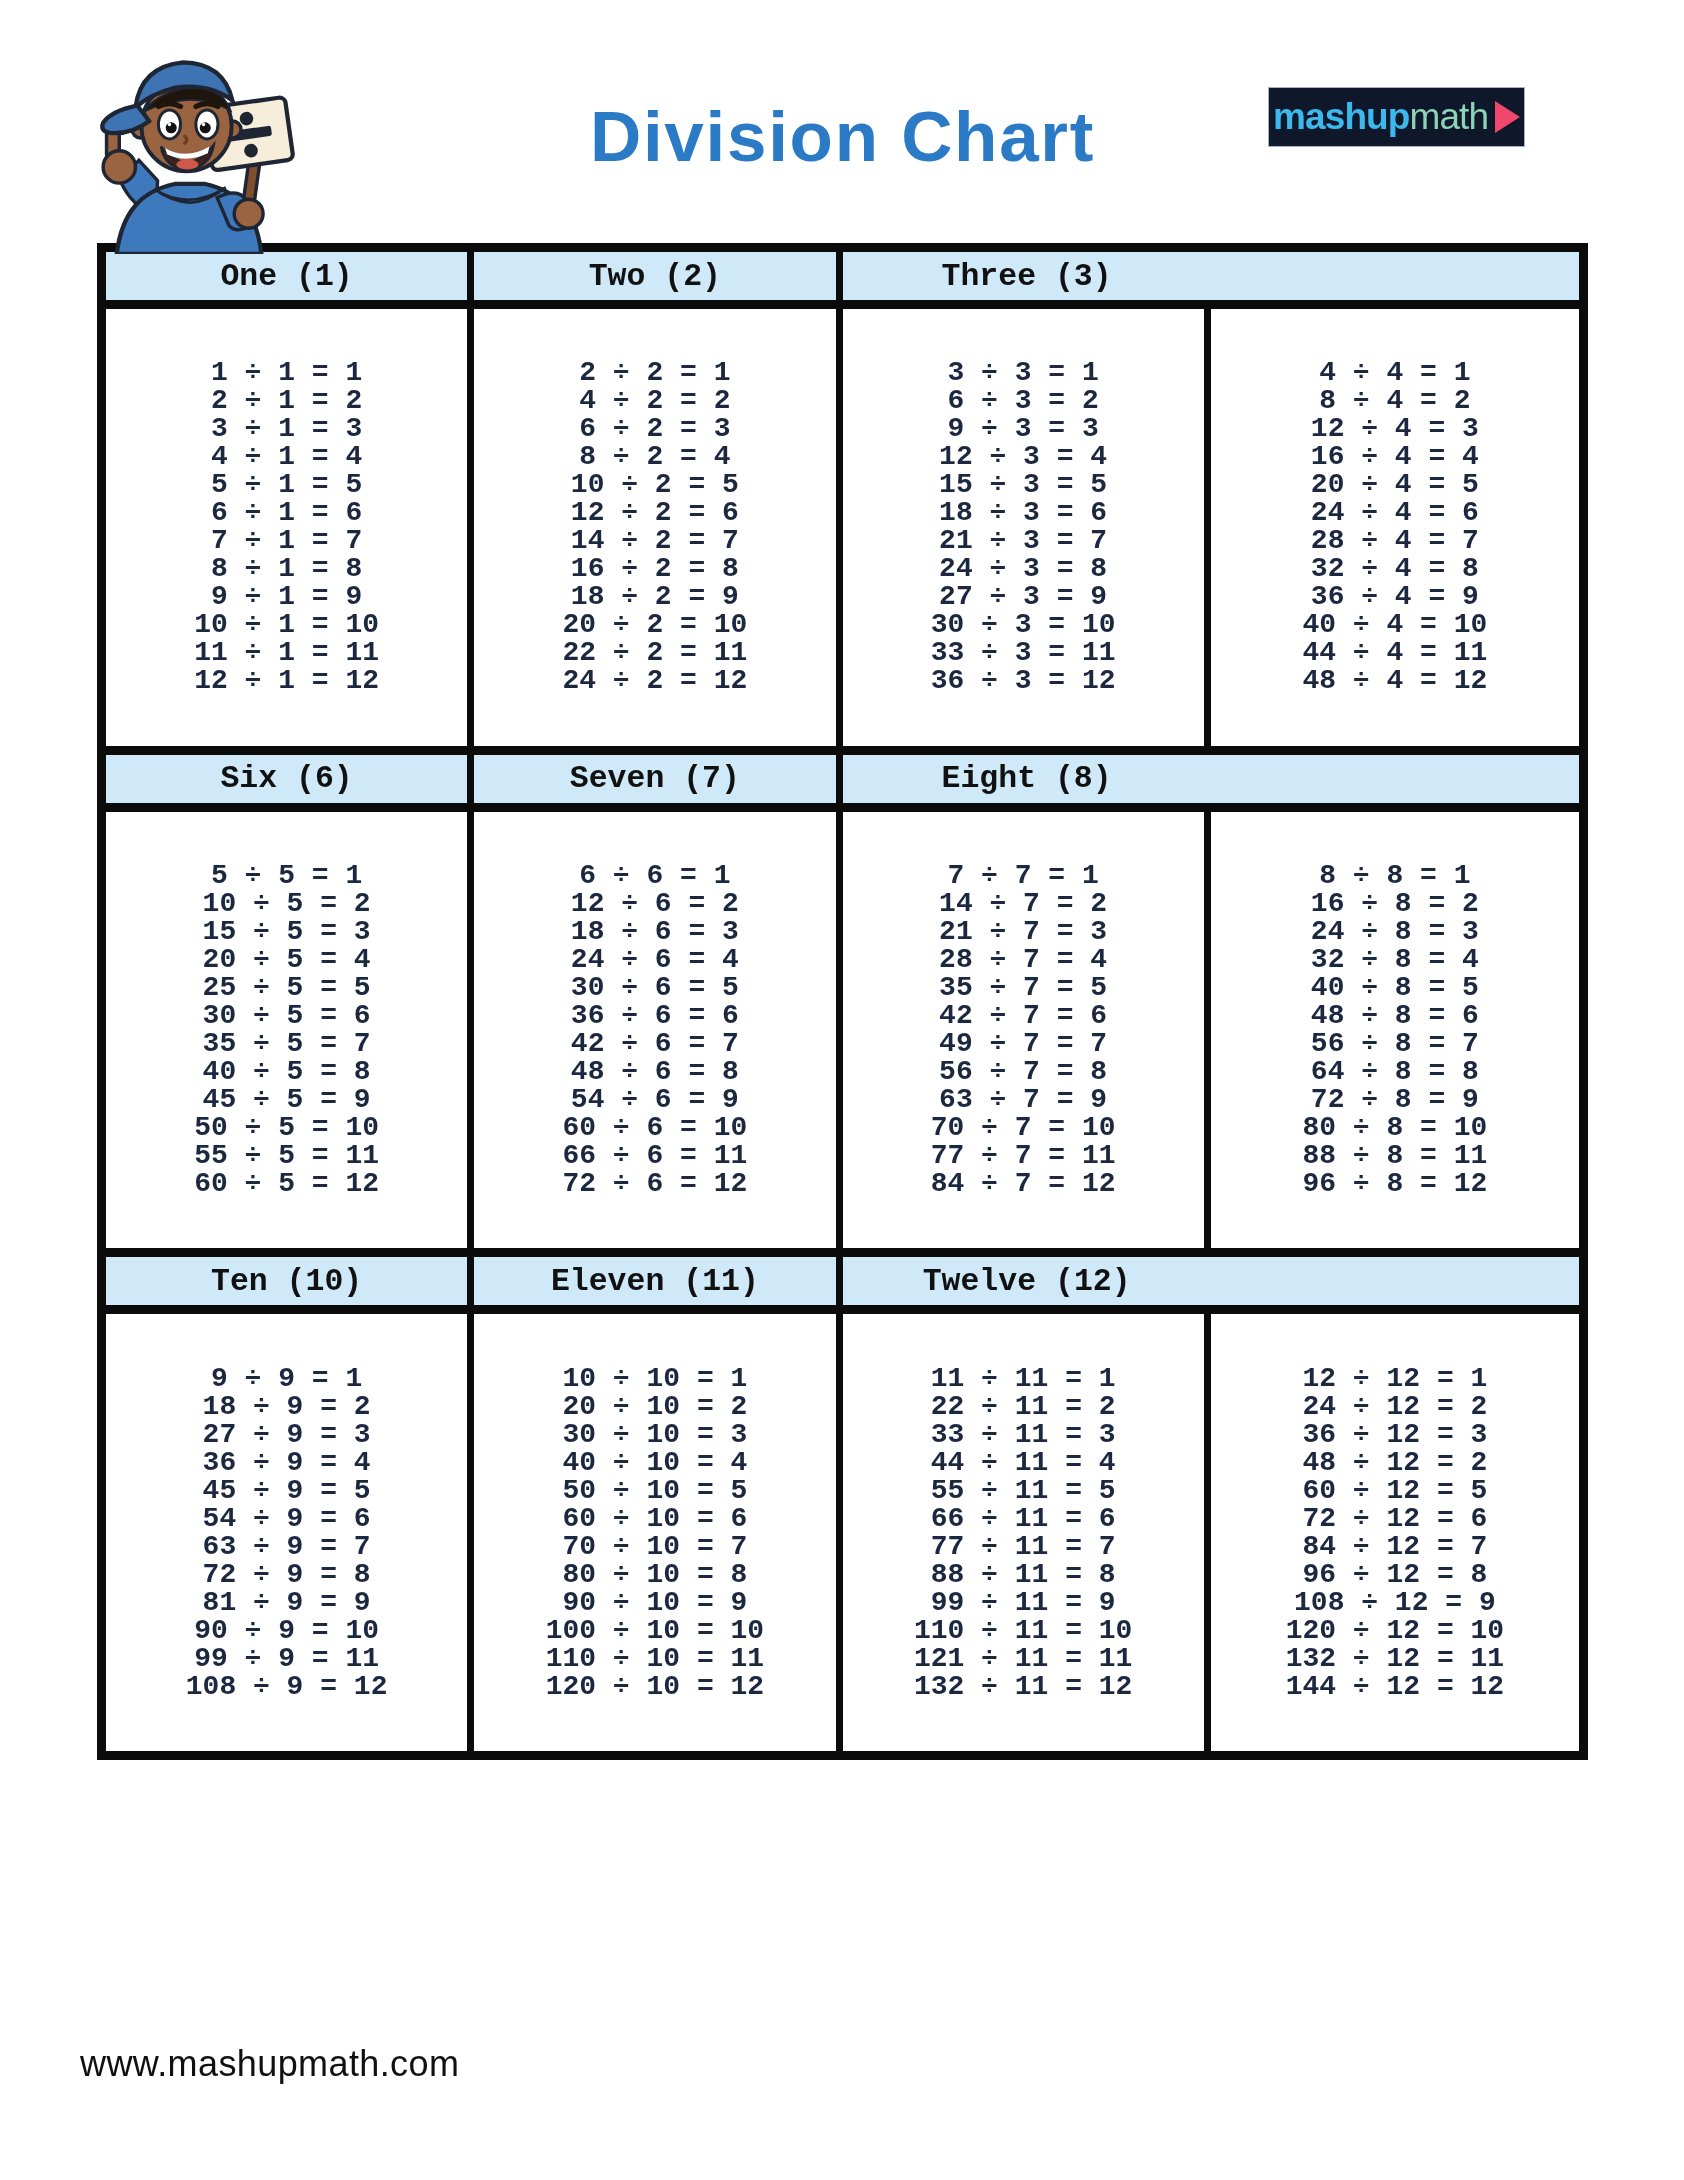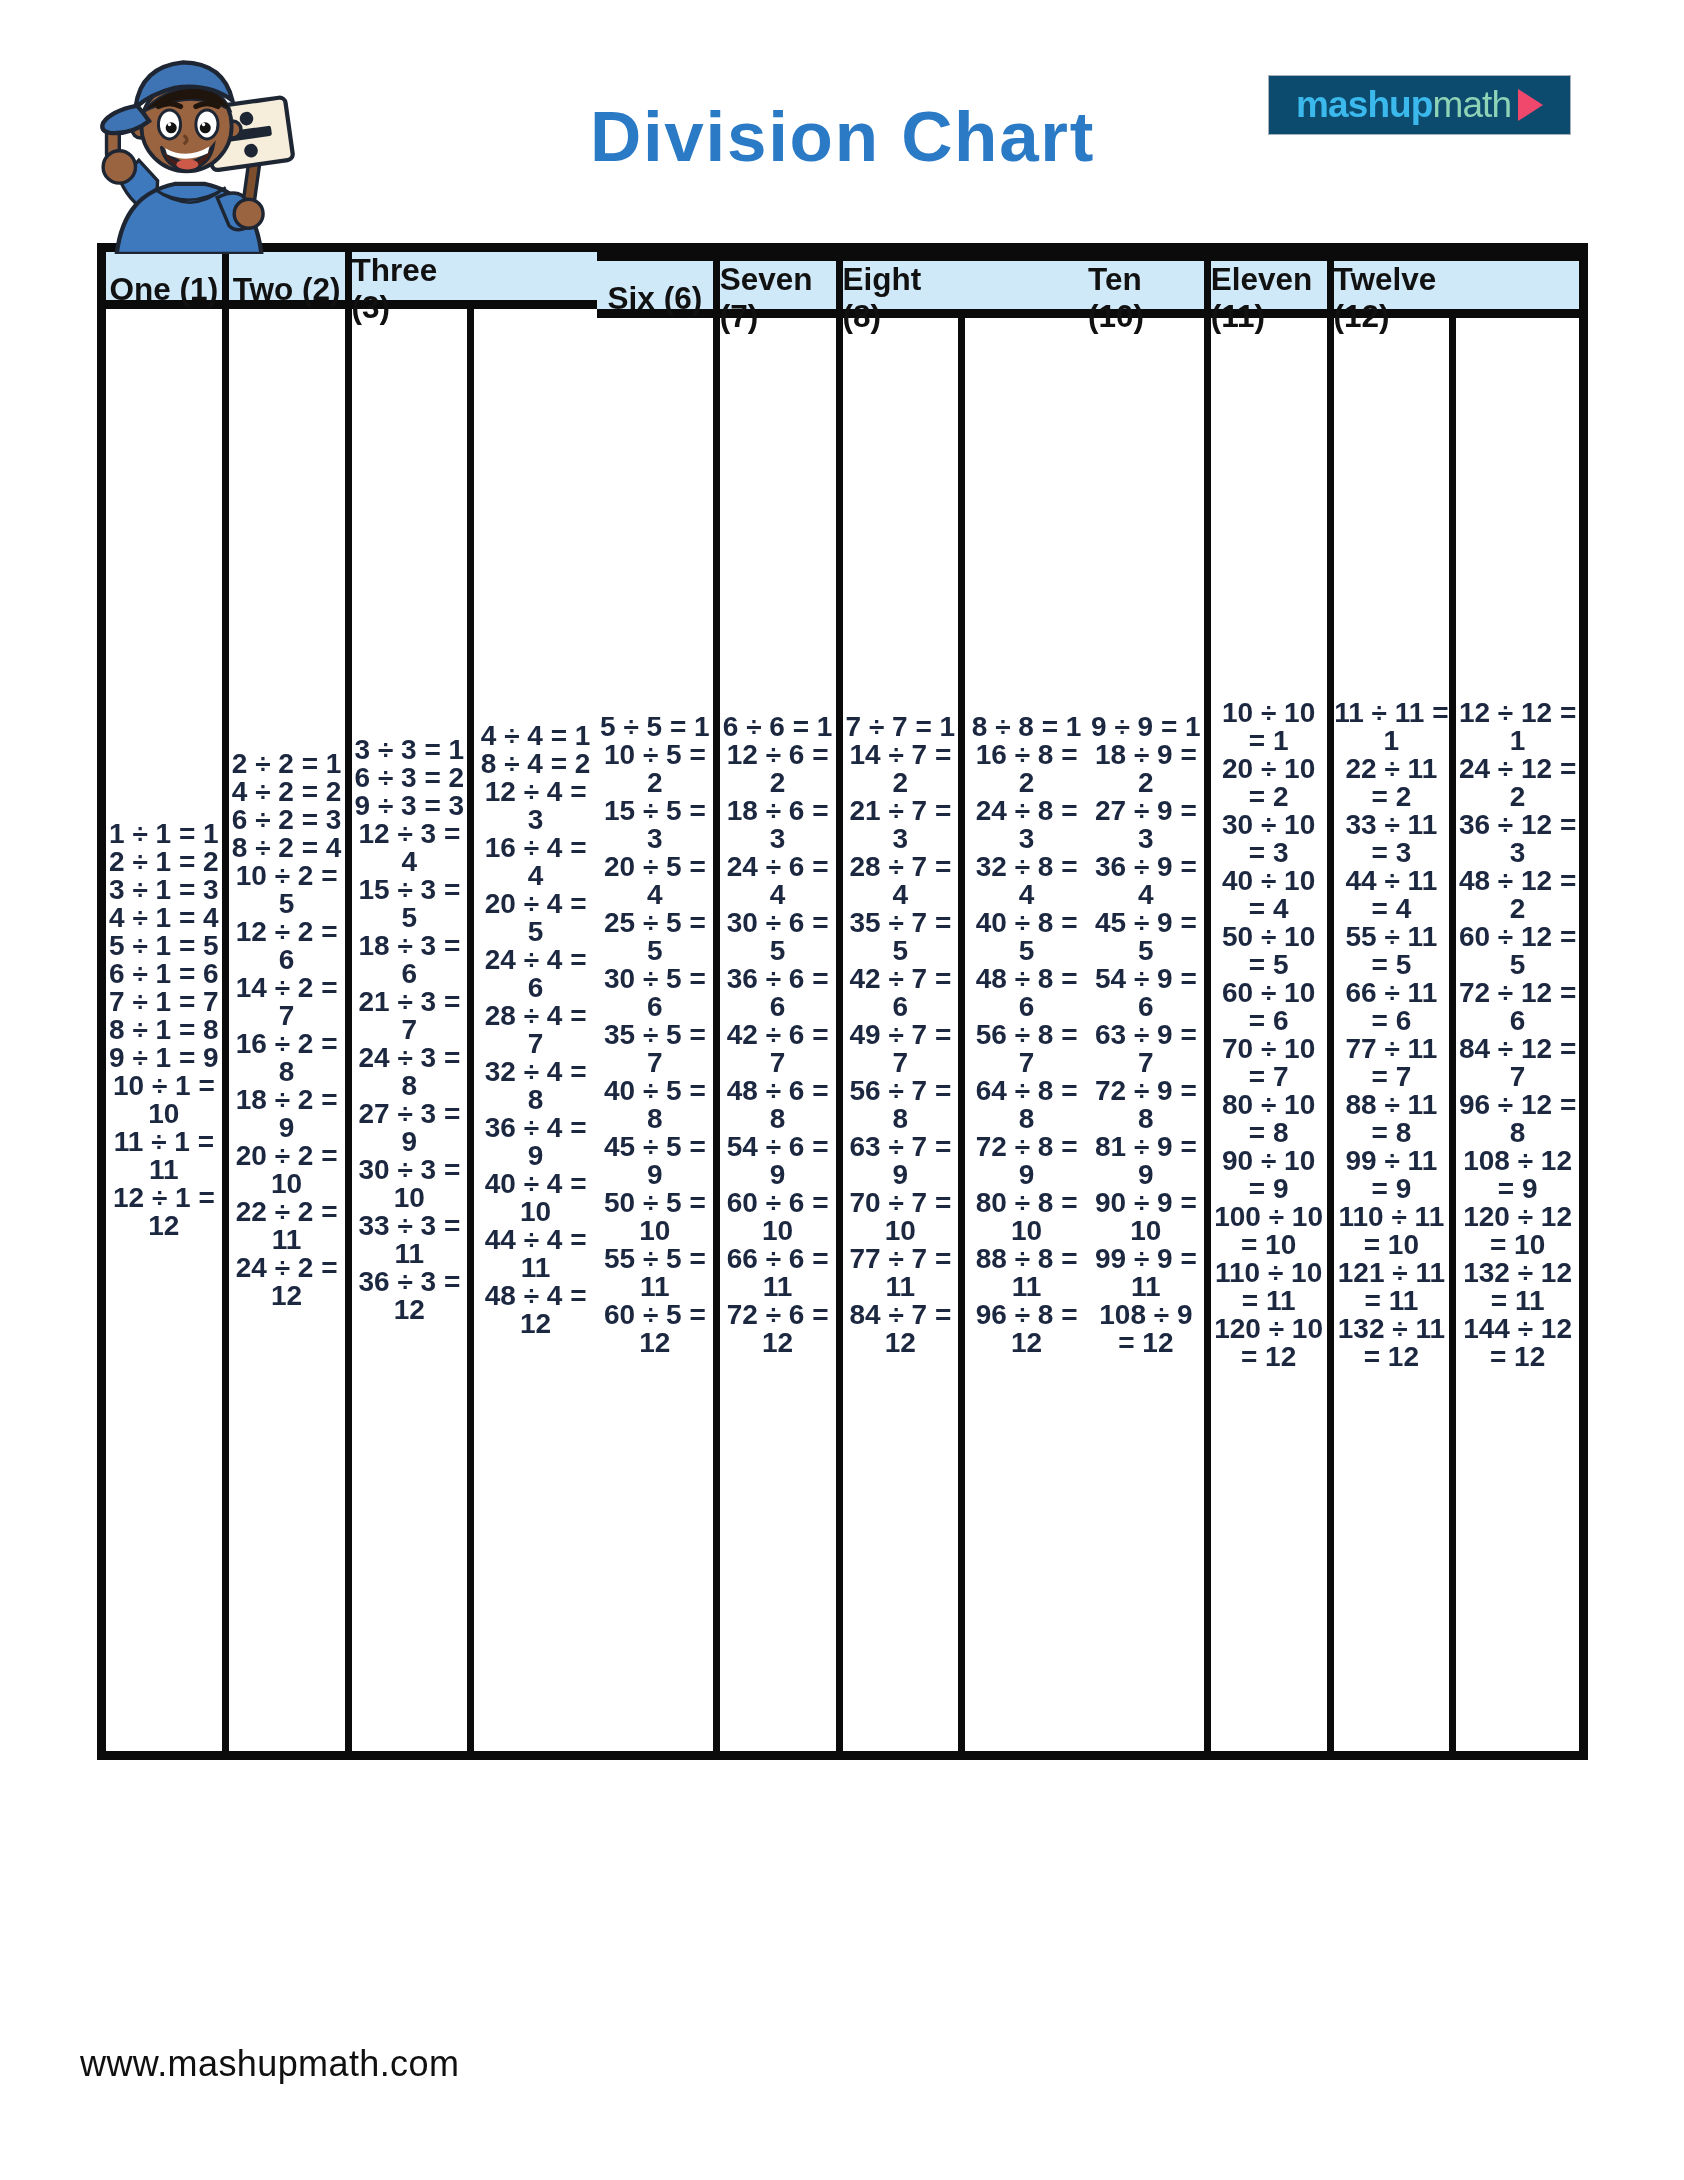--- a/index.html
+++ b/index.html
@@ -9,40 +9,40 @@
     font-family:"Liberation Sans", sans-serif; overflow:hidden;
   }
 
   
   .title {
     position:absolute; top:101px; left:0; width:100%;
     text-align:center; font-size:71px; font-weight:700; letter-spacing:1.7px;
     color:#2b7ac6; line-height:1;
   }
   .logo {
-    position:absolute; left:1268px; top:75px; width:303px; height:60px;
-    background:#0c4a6e; border:1.7px solid #a8b0ba;
+    position:absolute; left:1268px; top:87px; width:257px; height:60px;
+    background:#0f172a; border:1.7px solid #a8b0ba;
     display:flex; align-items:center; justify-content:center;
   }
   .logo-bold  { font-size:37px; font-weight:700; color:#3cb9ec; letter-spacing:-0.9px; }
   .logo-light { font-size:37px; font-weight:400; color:#8fd3b6; letter-spacing:-0.9px; }
   .logo-play  {
     width:0; height:0; margin-left:6.8px;
     border-left:25.6px solid #f0486d;
     border-top:16px solid transparent;
     border-bottom:16px solid transparent;
   }
 
   .mascot { position:absolute; left:81px; top:34px; width:217px; height:220px; z-index:3; }
 
   
   .chart {
     position:absolute; left:97px; top:243px; width:1491px; height:1517px;
     border:9.4px solid #0b0b0b; background:#ffffff;
-    display:flex; flex-direction:row; z-index:1;
+    display:flex; flex-direction:column; z-index:1;font-family:Liberation Mono, monospace;
   }
   .band { display:flex; flex-direction:column; flex:1; }
   .band + .band { border-top:9.4px solid #0b0b0b; }
   .band-header {
     display:grid; grid-template-columns:repeat(4,1fr);
     background:#cfe9f9; border-bottom:9.4px solid #0b0b0b; height:57px;
   }
   .hcell {
     display:flex; align-items:center; justify-content:center;
     font-size:31.5px; font-weight:700; color:#111111;

